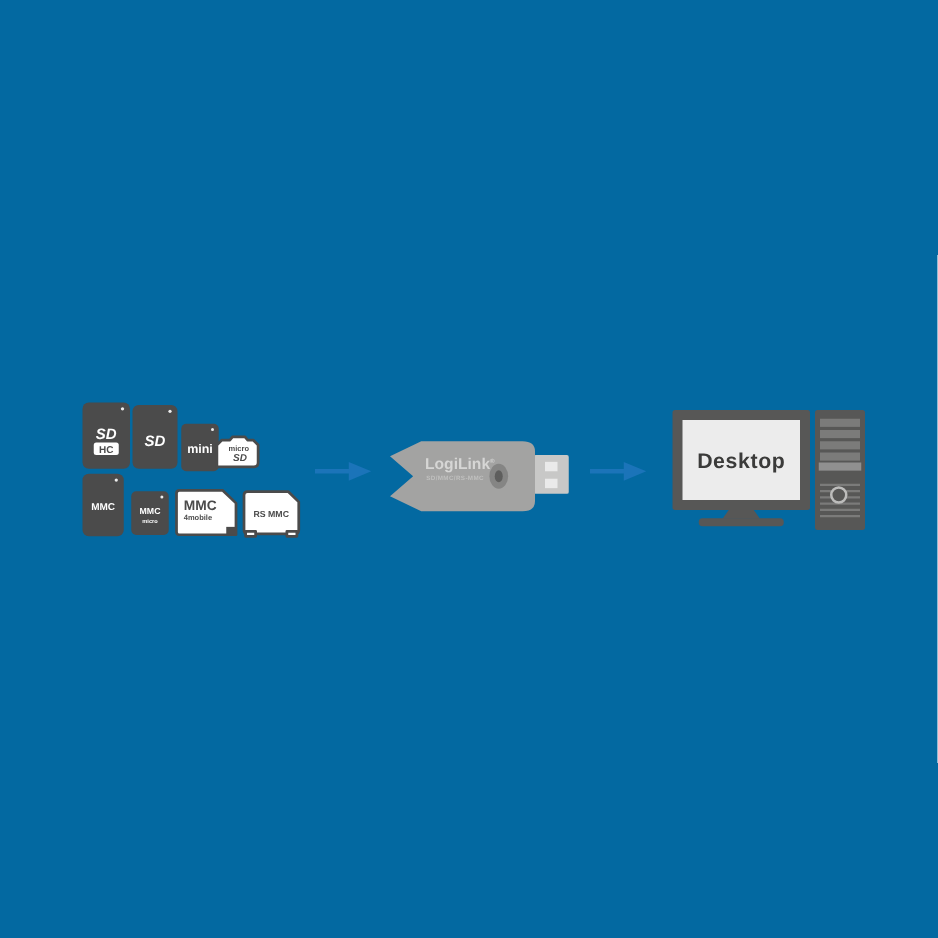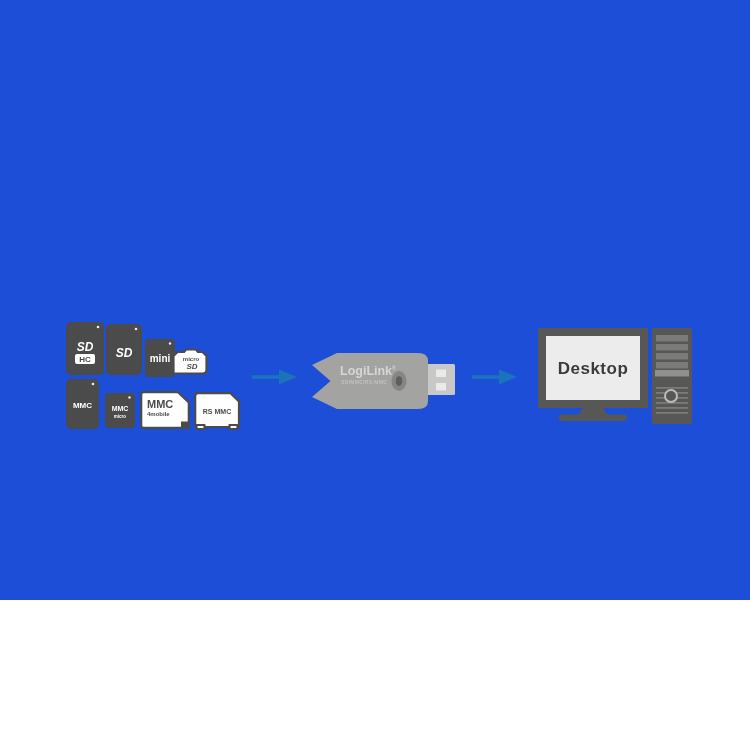--- a/index.html
+++ b/index.html
@@ -1,16 +1,16 @@
 <!DOCTYPE html>
 <html><head>
 <meta charset="utf-8">
 <style>
   html,body{margin:0;padding:0;background:#ffffff;}
-  .canvas{position:relative;width:750px;height:600px;background:#1d4ed8;overflow:hidden;
+  .canvas{position:relative;width:750px;height:750px;background:#0369a1;overflow:hidden;
           font-family:"Liberation Sans",sans-serif;}
   svg{position:absolute;left:0;top:0;}
   
   .card-dark{fill:#4b4b4b;}
   .card-light{fill:#ffffff;stroke:#4b4b4b;stroke-width:2.2;stroke-linejoin:round;}
   .dot{fill:#ffffff;opacity:.9;}
   .w-text{fill:#ffffff;font-family:"Liberation Sans",sans-serif;font-weight:bold;}
   .d-text{fill:#4b4b4b;font-family:"Liberation Sans",sans-serif;font-weight:bold;}
   .arrow-line{stroke:#1b74b9;stroke-width:3.6;fill:none;}
   .arrow-head{fill:#1b74b9;}

